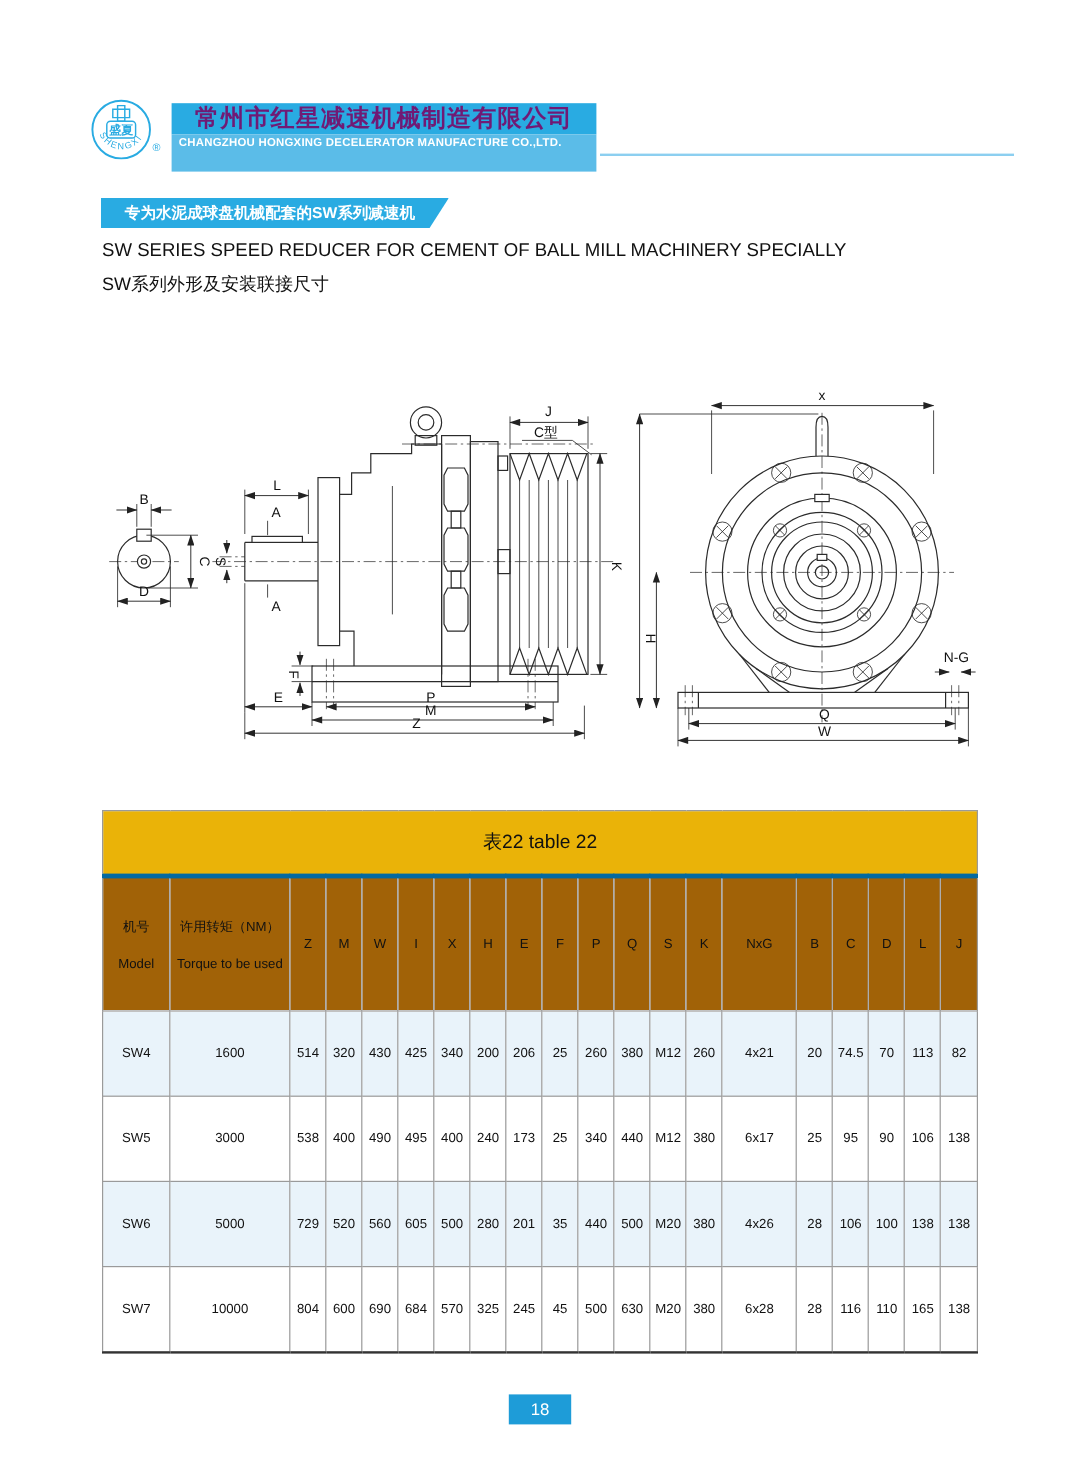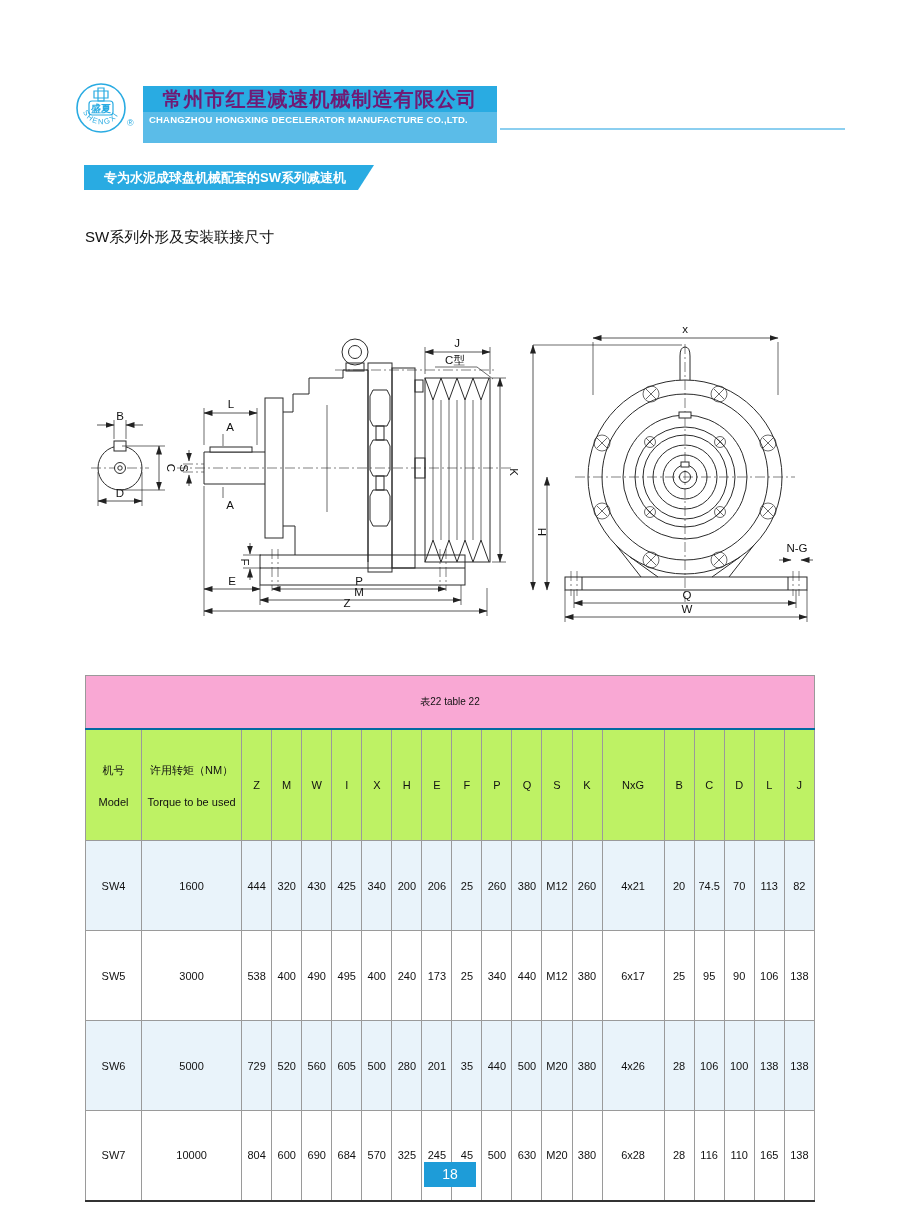--- a/index.html
+++ b/index.html
@@ -29,24 +29,24 @@
   .drawing .thin{stroke:#2b2b2b;stroke-width:.7;fill:none;}
   .drawing .cl{stroke:#2b2b2b;stroke-width:.6;fill:none;stroke-dasharray:10 3 2 3;}
   .drawing .dim{stroke:#2b2b2b;stroke-width:.8;fill:none;}
   .drawing text{font-family:"Liberation Sans",sans-serif;font-size:11.5px;fill:#111;}
   
   .dims{position:absolute;left:85px;top:675px;width:730px;border-collapse:collapse;
         table-layout:fixed;font-size:11px;color:#111;}
   .dims th,.dims td{border:1px solid #9a9a9a;text-align:center;vertical-align:middle;
         padding:0;font-weight:normal;overflow:hidden;}
   .dims{border:1px solid #666;}
-  .dims tr.caption-row th{background:#f9a8d4;height:52px;font-size:10px;border-bottom:2px solid #0369a1;}
-  .dims tr.cols th{height:110px;background:#bef264;}
+  .dims tr.caption-row th{background:#eab308;height:52px;font-size:16px;border-bottom:4px solid #0369a1;}
+  .dims tr.cols th{height:110px;background:#a16207;}
   .dims tr.cols th .h2{margin-top:18px;}
-  .dims tbody tr{height:90px;background:#fff;}
+  .dims tbody tr{height:71px;background:#fff;}
   .dims tbody tr.tint{background:#E9F3FA;}
   .dims tbody tr:last-child td{border-bottom:2px solid #333;}
   
   .pagenum{position:absolute;left:424px;top:1162px;width:52px;height:25px;background:#1E9CD8;
            color:#fff;font-size:14px;text-align:center;line-height:25px;}
 </style>
 </head>
 <body>
 
 <div class="page">
@@ -67,20 +67,21 @@
   </svg>
   <span class="reg-mark">®</span>
 
   <div class="company">
     <div class="company-cn">常州市红星减速机械制造有限公司</div>
     <div class="company-en">CHANGZHOU HONGXING DECELERATOR MANUFACTURE CO.,LTD.</div>
   </div>
   <div class="product-underline"></div>
 
   <div class="banner">专为水泥成球盘机械配套的SW系列减速机</div>
+  <div class="title-en">SW SERIES SPEED REDUCER FOR CEMENT OF BALL MILL MACHINERY SPECIALLY</div>
   <div class="sub-cn">SW系列外形及安装联接尺寸</div>
 
   <svg class="drawing" width="760" height="350" viewBox="0 0 760 350">
     <defs>
       <marker id="ae" markerWidth="10" markerHeight="8" refX="8.5" refY="3" orient="auto" markerUnits="userSpaceOnUse">
         <path d="M0,0 L9,3 L0,6 Z" fill="#222"></path>
       </marker>
       <marker id="as" markerWidth="10" markerHeight="8" refX="0.5" refY="3" orient="auto" markerUnits="userSpaceOnUse">
         <path d="M9,0 L0,3 L9,6 Z" fill="#222"></path>
       </marker>
@@ -383,21 +384,21 @@
           <th>C</th>
           <th>D</th>
           <th>L</th>
           <th>J</th>
         </tr>
     </thead>
     <tbody id="table-body">
         <tr class="tint">
           <td>SW4</td>
           <td>1600</td>
-          <td>444</td>
+          <td>514</td>
           <td>320</td>
           <td>430</td>
           <td>425</td>
           <td>340</td>
           <td>200</td>
           <td>206</td>
           <td>25</td>
           <td>260</td>
           <td>380</td>
           <td>M12</td>

